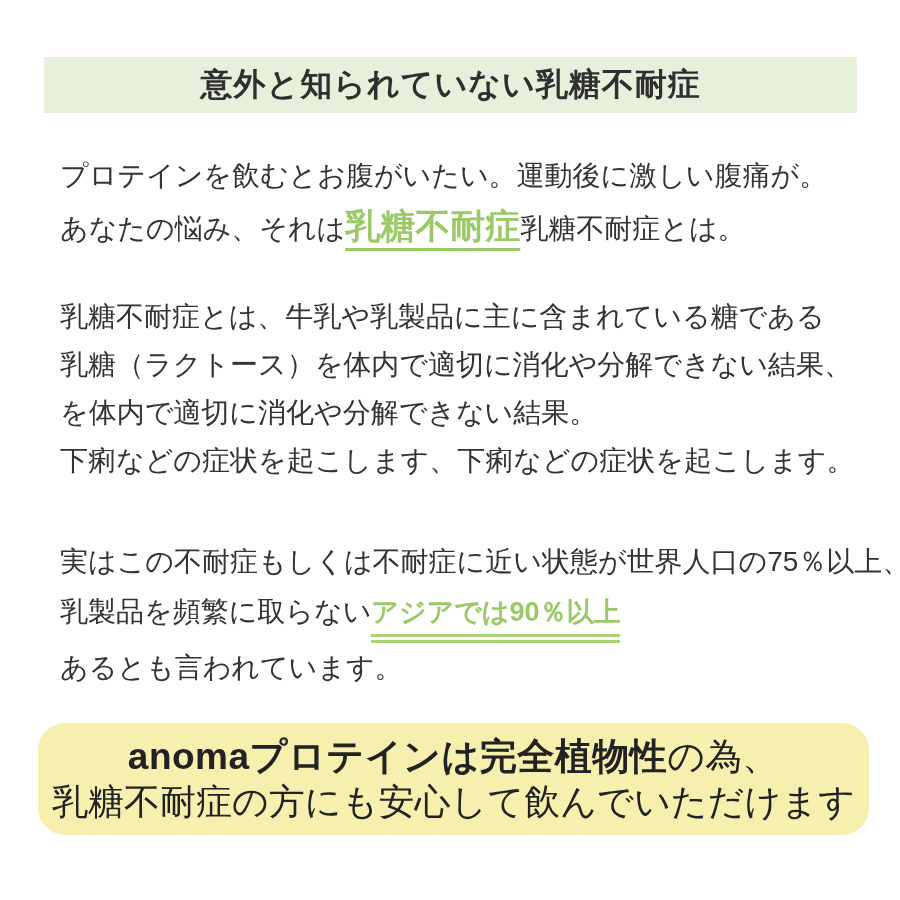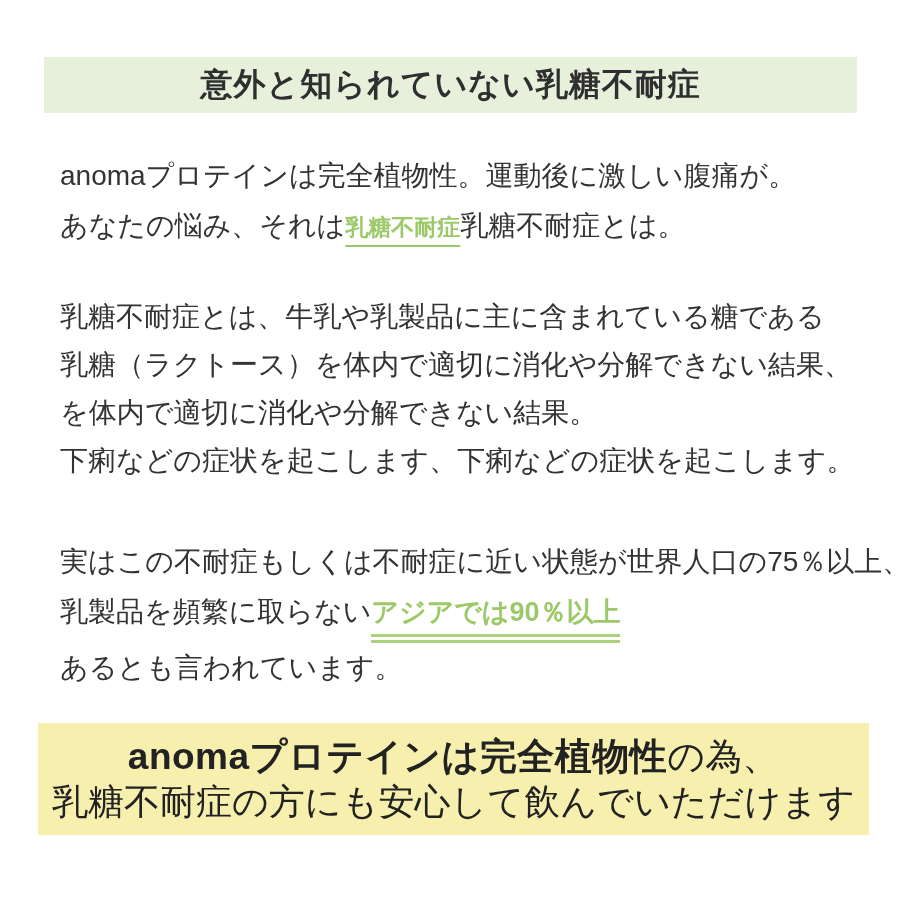--- a/index.html
+++ b/index.html
@@ -41,21 +41,21 @@
     font-weight: 500;
     color: var(--text-dark);
     letter-spacing: 0px;
     white-space: nowrap;
   }
   .p1 { top: 151px; line-height: 50px; }
   .p2 { top: 293px; line-height: 48px; }
   .p3 { top: 537px; line-height: 50px; }
   .hl-wavy {
     color: var(--accent-green);
-    font-size: 23px;
+    font-size: 35px;
     font-weight: 700;
     text-decoration-line: underline;
     text-decoration-style: wavy;
     text-decoration-color: var(--wavy-green);
     text-decoration-thickness: 3px;
     text-underline-offset: 10px;
     text-decoration: underline;
   }
   .hl-double {
     display: inline-block;
@@ -71,34 +71,35 @@
     position: absolute;
     left: 38px; top: 723px;
     width: 831px; height: 112px;
     background: var(--banner-yellow-bg);
     display: flex;
     flex-direction: column;
     align-items: center;
     justify-content: center;
     color: var(--footer-text);
     white-space: nowrap;
+    border-radius: 27px;
   }
   .footer-line1 { font-size: 37px; font-weight: 500; line-height: 46px; }
   .footer-line1 .brand-bold { font-weight: 900; letter-spacing: 0.5px; }
   .footer-line2 { font-size: 36px; font-weight: 500; line-height: 44px; letter-spacing: 0px; }
 </style>
 </head>
 <body>
 
 <header class="banner-green">
   <h1>意外と知られていない乳糖不耐症</h1>
 </header>
 
 <section class="para p1">
-  <div class="line">anomaプロテインは完全植物性。運動後に激しい腹痛が。</div>
+  <div class="line">プロテインを飲むとお腹がいたい。運動後に激しい腹痛が。</div>
   <div class="line"><span>あなたの悩み、それは</span><span class="hl-wavy">乳糖不耐症</span><span>乳糖不耐症とは。</span></div>
 </section>
 
 <section class="para p2">
   <div class="line">乳糖不耐症とは、牛乳や乳製品に主に含まれている糖である</div>
   <div class="line">乳糖（ラクトース）を体内で適切に消化や分解できない結果、</div>
   <div class="line">を体内で適切に消化や分解できない結果。</div>
   <div class="line">下痢などの症状を起こします、下痢などの症状を起こします。</div>
 </section>
 

